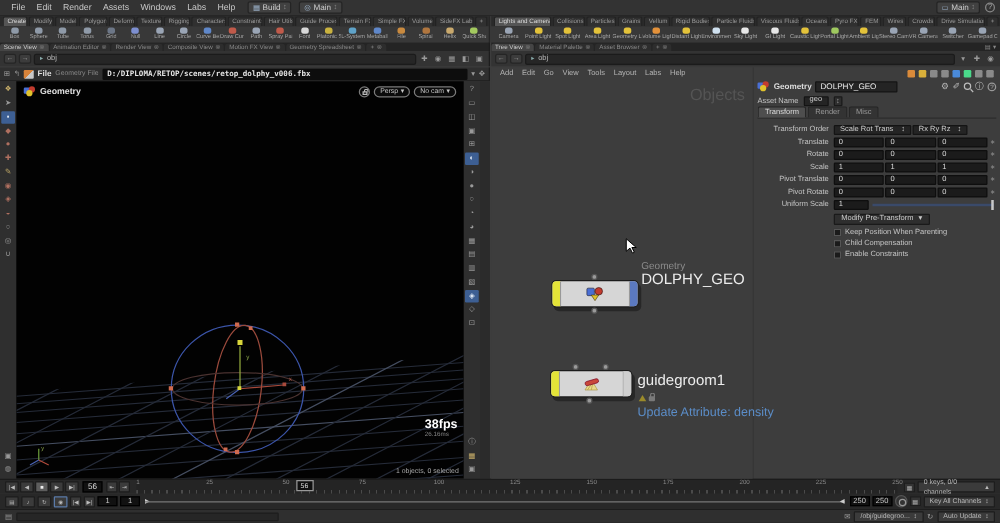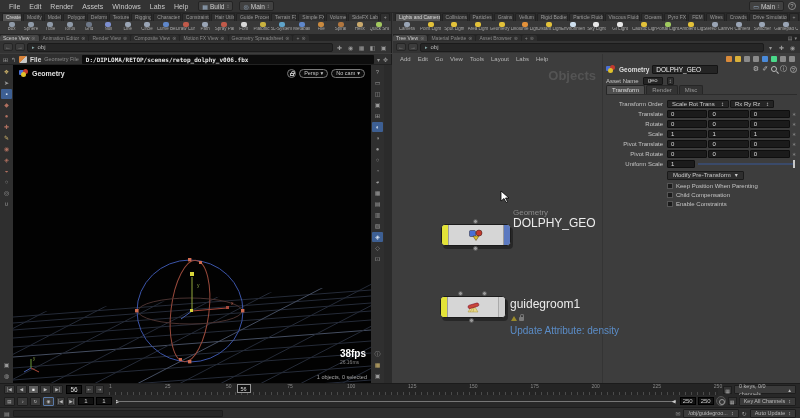--- a/index.html
+++ b/index.html
@@ -67,30 +67,30 @@
   .vp-right-fill{width:8px;background:#2b2b2b;}
   .vp-head{position:absolute;left:6px;top:4px;display:flex;align-items:center;gap:3px;z-index:3;}
   .geo-ic{position:relative;width:10px;height:8px;}
   .geo-ic i{position:absolute;border-radius:50%;}
   .vp-title{font-size:7px;font-weight:bold;color:#e0e0e0;}
   .vp-pills{position:absolute;right:6px;top:4px;display:flex;gap:3px;z-index:3;}
   .pill{height:9px;border:1px solid #7a7a7a;border-radius:5px;background:rgba(20,20,20,.55);color:#c8c8c8;font-size:5.5px;line-height:7px;padding:0 4px;display:flex;align-items:center;gap:2px;}
   .pill.round{width:9px;padding:0;justify-content:center;}
   .lockshape{width:4px;height:3px;border:1px solid #bbb;position:relative;margin-top:2px;}
   .lockshape:before{content:'';position:absolute;top:-3px;left:0;width:2px;height:2px;border:1px solid #bbb;border-bottom:none;border-radius:2px 2px 0 0;}
-  .fps-block{position:absolute;right:5px;bottom:18px;text-align:left;z-index:3;}
+  .fps-block{position:absolute;right:5px;bottom:32px;text-align:left;z-index:3;}
   .fps{font-size:10px;font-weight:bold;color:#fff;line-height:10px;}
   .ms{font-size:5px;color:#888;}
   .sel-status{position:absolute;right:4px;bottom:3px;font-size:5.5px;color:#aaa;z-index:3;}
 
   
   .network{position:absolute;left:393px;top:54px;width:209px;height:329px;background:#3d3d3d;overflow:visible;z-index:2;}
   .net-menu{display:flex;gap:1px;height:10px;align-items:center;padding-left:4px;}
   .net-menu span{font-size:6px;color:#b5b5b5;padding:0 3px;}
-  .watermark{position:absolute;right:6px;top:14px;font-size:13px;font-weight:bold;color:#545454;}
+  .watermark{position:absolute;right:6px;top:14px;font-size:13px;font-weight:normal;color:#545454;}
   .hnode{position:absolute;height:22px;background:#d6d6d6;border:1px solid #1c1c1c;border-radius:4px;box-shadow:2px 3px 0 rgba(0,0,0,.35);display:flex;}
   .hnode .flag{width:7px;height:100%;}
   .flag.yellow{background:#e3e338;border-right:1px solid #999;border-radius:3px 0 0 3px;}
   .flag.blue{background:#5b79c0;border-left:1px solid #999;border-radius:0 3px 3px 0;}
   .flag.ghost{background:#cfcfcf;border-left:1px solid #aaa;border-radius:0 3px 3px 0;}
   .hnode .nbody{flex:1;display:flex;align-items:center;justify-content:center;}
   .ndot{position:absolute;width:5px;height:5px;border-radius:50%;background:#9a9a9a;border:1px solid #555;}
   .node-label{position:absolute;}
   .ntype{font-size:8px;color:#8a8a8a;line-height:9px;}
   .nname{font-size:12px;color:#ececec;line-height:13px;}

